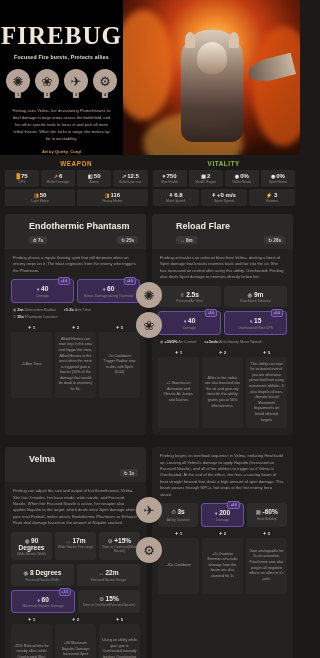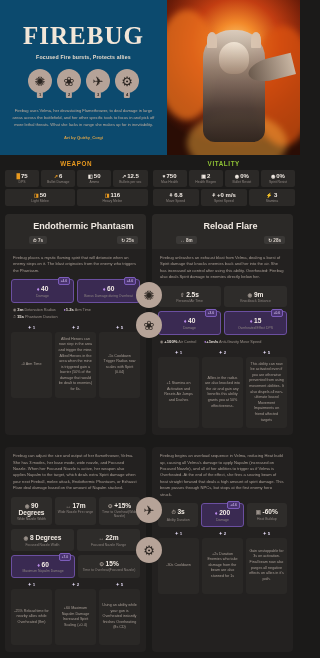--- a/index.html
+++ b/index.html
@@ -8,21 +8,21 @@
     background: #1b1a19;
     font-family: "Liberation Sans", sans-serif;
     color: #cfc8c2;
     overflow: hidden;
     position: relative;
   }
 
   
   .hero-header { position: relative; height: 155px; display: flex; }
   .hero-left {
-    width: 167px; background: #0c4a6e; padding: 8px 7px 0 7px;
+    width: 123px; background: #000000; padding: 8px 7px 0 7px;
     display: flex; flex-direction: column; align-items: center;
   }
   .hero-title {
     font-family: "Liberation Serif", serif;
     font-size: 25px; font-weight: bold; letter-spacing: 1px;
     color: #f2e6d8; margin-top: 14px;
   }
   .hero-sub { font-size: 5.2px; font-weight: bold; color: #e8dccd; margin-top: 4px; letter-spacing: .2px;}
   .ability-icons { display: flex; gap: 5px; margin-top: 9px; }
   .ab-ico {
@@ -83,21 +83,21 @@
   .stat-val { font-size: 6px; font-weight: bold; color: #f0e9e2; white-space: nowrap; }
   .stat-val .dot { font-size: 5px; margin-right: 1px; }
   .stat-lbl { font-size: 3.4px; color: #8d8580; margin-top: 1px; white-space: nowrap; }
 
   
   .cards { display: flex; flex-wrap: wrap; gap: 6px; padding: 0 5px; }
   .card {
     width: 141px; background: #232120; border-radius: 4px;
     overflow: hidden; position: relative; margin-bottom: 6px;
   }
-  .card-head { padding: 7px 8px 5px 24px; background: #2b2927; text-align: center; }
+  .card-head { padding: 7px 8px 5px 24px; background: #2b2927; }
   .card-title { font-size: 9px; font-weight: bold; color: #f0e9e2; }
   .card-chips { display: flex; justify-content: space-between; margin-top: 5px; }
   .chip {
     background: #3a3836; border-radius: 2px; padding: 1.5px 4px;
     font-size: 4.6px; font-weight: bold; color: #ddd5cd;
   }
   .card-desc { font-size: 4.1px; line-height: 6.4px; color: #a99e95; padding: 6px 8px 5px 8px; }
   .big-row { display: flex; gap: 3px; padding: 0 6px 4px 6px; }
   .big-cell {
     flex: 1; background: #2e2c2a; border-radius: 3px;
@@ -327,20 +327,27 @@
       <div class="up">
           <div class="up-txt">Allies in the radius are also knocked into the air and gain any benefits this ability grants you at 50% effectiveness.</div>
         </div>
       <div class="up">
           <div class="up-txt">This ability can now be activated even if you are otherwise prevented from using movement abilities. It also dispels all non-ultimate based Movement Impairments on friend affected targets</div>
         </div>
     </div>
   </div>
 
   <div class="card">
+    <div class="card-head">
+      <div class="card-title">Velma</div>
+      <div class="card-chips">
+        <div class="chip" style="visibility:hidden">↔</div>
+        <div class="chip">↻ <span>1s</span></div>
+      </div>
+    </div>
     <div class="card-desc">Firebug can adjust the size and output of her flamethrower, Velma. She has 3 modes, her base mode, wide nozzle, and Focused Nozzle. When her Focused Nozzle is active, her weapon also applies Napalm to the target, which deals extra Spirit damage when your next Fireball, melee attack, Endothermic Phantasm, or Exhaust Flare deal damage based on the amount of Napalm stacked.</div>
     <div class="big-row">
       <div class="big-cell">
         <div class="big-val"><span class="ic" style="color:#9a918a">◉</span><span>90 Degrees</span></div>
         <div class="big-lbl">Wide Nozzle Width</div>
       </div>
       <div class="big-cell">
         <div class="big-val"><span class="ic" style="color:#9a918a">↔</span><span>17m</span></div>
         <div class="big-lbl">Wide Nozzle Fire range</div>
       </div>

